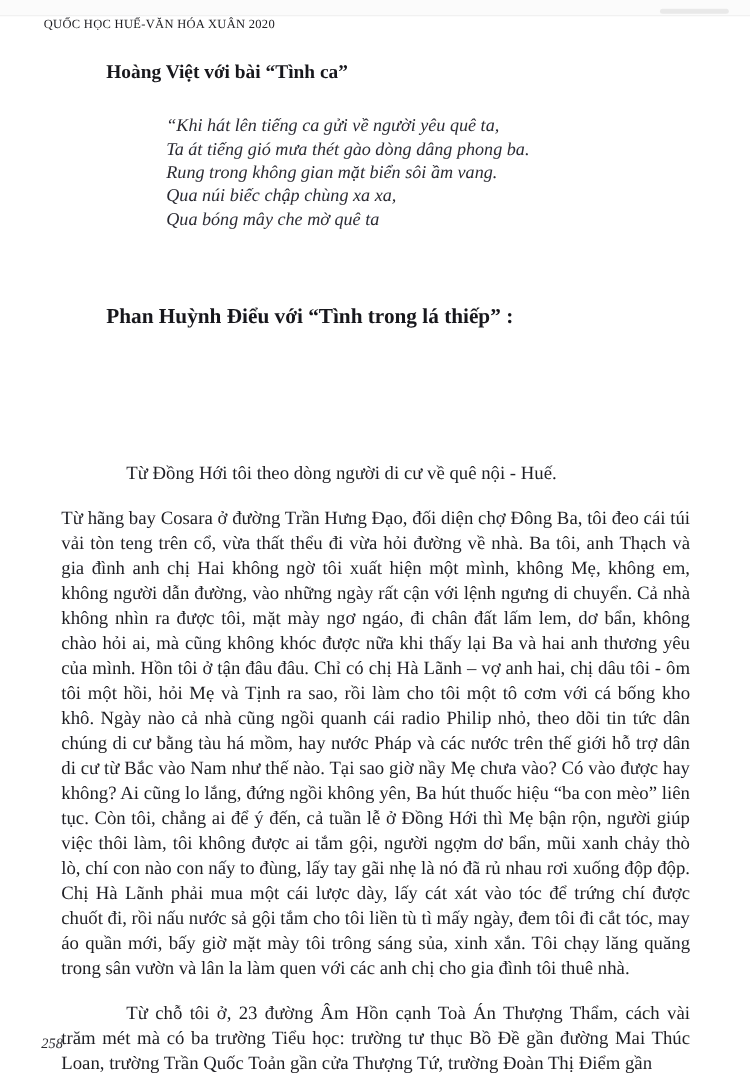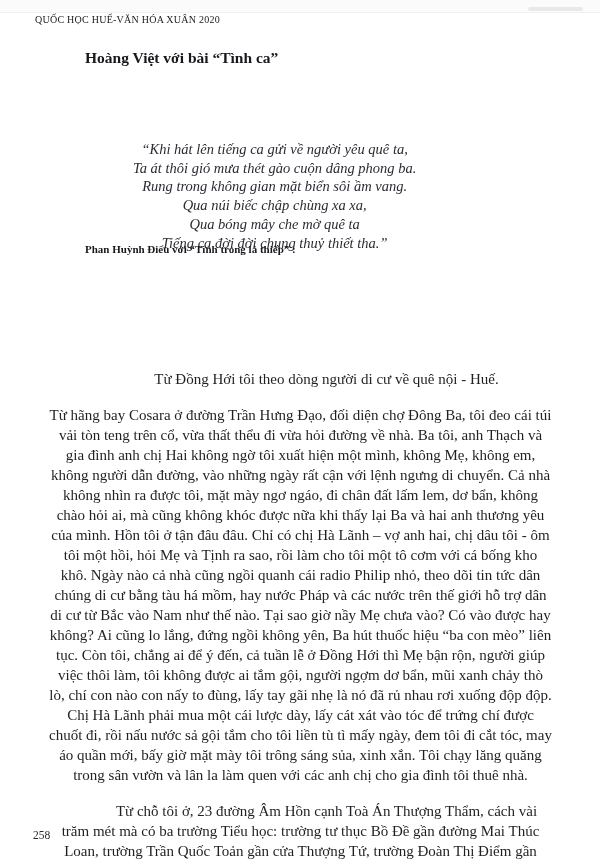--- a/index.html
+++ b/index.html
@@ -1,15 +1,15 @@
 <!DOCTYPE html>
 <html><head>
 <meta charset="utf-8">
 <style>
-  * { margin: 0; padding: 0; box-sizing: border-box; text-align: center; }
+  * { margin: 0; padding: 0; box-sizing: border-box; }
   html, body { width: 600px; height: 860px; }
   body {
     background: #ffffff;
     font-family: "Liberation Serif", "DejaVu Serif", serif;
     color: #1f1f24;
     position: relative;
     overflow: hidden;
   }
   .top-strip {
     position: absolute;
@@ -42,26 +42,25 @@
     white-space: nowrap;
     font-family: Liberation Serif, serif;
   }
   .poem-1 {
     position: absolute;
     top: 92px; left: 133px;
     font-style: italic;
     font-size: 14.5px;
     line-height: 18.7px;
     color: #2b2b33;
-    margin-top: 48px;
   }
   .heading-2 {
     position: absolute;
     top: 243px; left: 85px;
-    font-size: 11px;
+    font-size: 17px;
     font-weight: bold;
     color: #17171c;
     white-space: nowrap;
   }
   .poem-2 {
     position: absolute;
     top: 283px; left: 129px;
     font-style: italic;
     font-size: 14.5px;
     line-height: 18.7px;
@@ -78,39 +77,39 @@
     text-align: justify;
     color: #1f1f24;
   }
   .body-text p { margin: 16px; }
   .para-indent { text-indent: 52px; }
   .page-number {
     position: absolute;
     top: 829px; left: 33px;
     font-size: 11.5px;
     color: #2a2a2f;
+    font-style: italic;
   }
 </style>
 </head>
 <body>
 
 <div class="top-strip"></div>
 <div class="top-smudge"></div>
 
 <div class="running-header">QUỐC HỌC HUẾ-VĂN HÓA XUÂN 2020</div>
 
 <h2 class="heading-1">Hoàng Việt với bài “Tình ca”</h2>
 
 <div class="poem-1">
   <div class="poem-line">“Khi hát lên tiếng ca gửi về người yêu quê ta,</div>
-  <div class="poem-line">Ta át thôi gió mưa thét gào cuộn dâng phong ba.</div>
+  <div class="poem-line">Ta át tiếng gió mưa thét gào dòng dâng phong ba.</div>
   <div class="poem-line">Rung trong không gian mặt biển sôi ầm vang.</div>
   <div class="poem-line">Qua núi biếc chập chùng xa xa,</div>
   <div class="poem-line">Qua bóng mây che mờ quê ta</div>
-  <div class="poem-line">Tiếng ca đời đời chung thuỷ thiết tha.”</div>
 </div>
 
 <h2 class="heading-2">Phan Huỳnh Điểu với “Tình trong lá thiếp” :</h2>
 
 <div class="poem-2">
 </div>
 
 <div class="body-text">
   <p class="para-indent">Từ Đồng Hới tôi theo dòng người di cư về quê nội - Huế.</p>
   <p>Từ hãng bay Cosara ở đường Trần Hưng Đạo, đối diện chợ Đông Ba, tôi đeo cái túi vải tòn teng trên cổ, vừa thất thểu đi vừa hỏi đường về nhà. Ba tôi, anh Thạch và gia đình anh chị Hai không ngờ tôi xuất hiện một mình, không Mẹ, không em, không người dẫn đường, vào những ngày rất cận với lệnh ngưng di chuyển. Cả nhà không nhìn ra được tôi, mặt mày ngơ ngáo, đi chân đất lấm lem, dơ bẩn, không chào hỏi ai, mà cũng không khóc được nữa khi thấy lại Ba và hai anh thương yêu của mình. Hồn tôi ở tận đâu đâu. Chỉ có chị Hà Lãnh – vợ anh hai, chị dâu tôi - ôm tôi một hồi, hỏi Mẹ và Tịnh ra sao, rồi làm cho tôi một tô cơm với cá bống kho khô. Ngày nào cả nhà cũng ngồi quanh cái radio Philip nhỏ, theo dõi tin tức dân chúng di cư bằng tàu há mồm, hay nước Pháp và các nước trên thế giới hỗ trợ dân di cư từ Bắc vào Nam như thế nào. Tại sao giờ nầy Mẹ chưa vào? Có vào được hay không? Ai cũng lo lắng, đứng ngồi không yên, Ba hút thuốc hiệu “ba con mèo” liên tục. Còn tôi, chẳng ai để ý đến, cả tuần lễ ở Đồng Hới thì Mẹ bận rộn, người giúp việc thôi làm, tôi không được ai tắm gội, người ngợm dơ bẩn, mũi xanh chảy thò lò, chí con nào con nấy to đùng, lấy tay gãi nhẹ là nó đã rủ nhau rơi xuống độp độp. Chị Hà Lãnh phải mua một cái lược dày, lấy cát xát vào tóc để trứng chí được chuốt đi, rồi nấu nước sả gội tắm cho tôi liền tù tì mấy ngày, đem tôi đi cắt tóc, may áo quần mới, bấy giờ mặt mày tôi trông sáng sủa, xinh xắn. Tôi chạy lăng quăng trong sân vườn và lân la làm quen với các anh chị cho gia đình tôi thuê nhà.</p>

